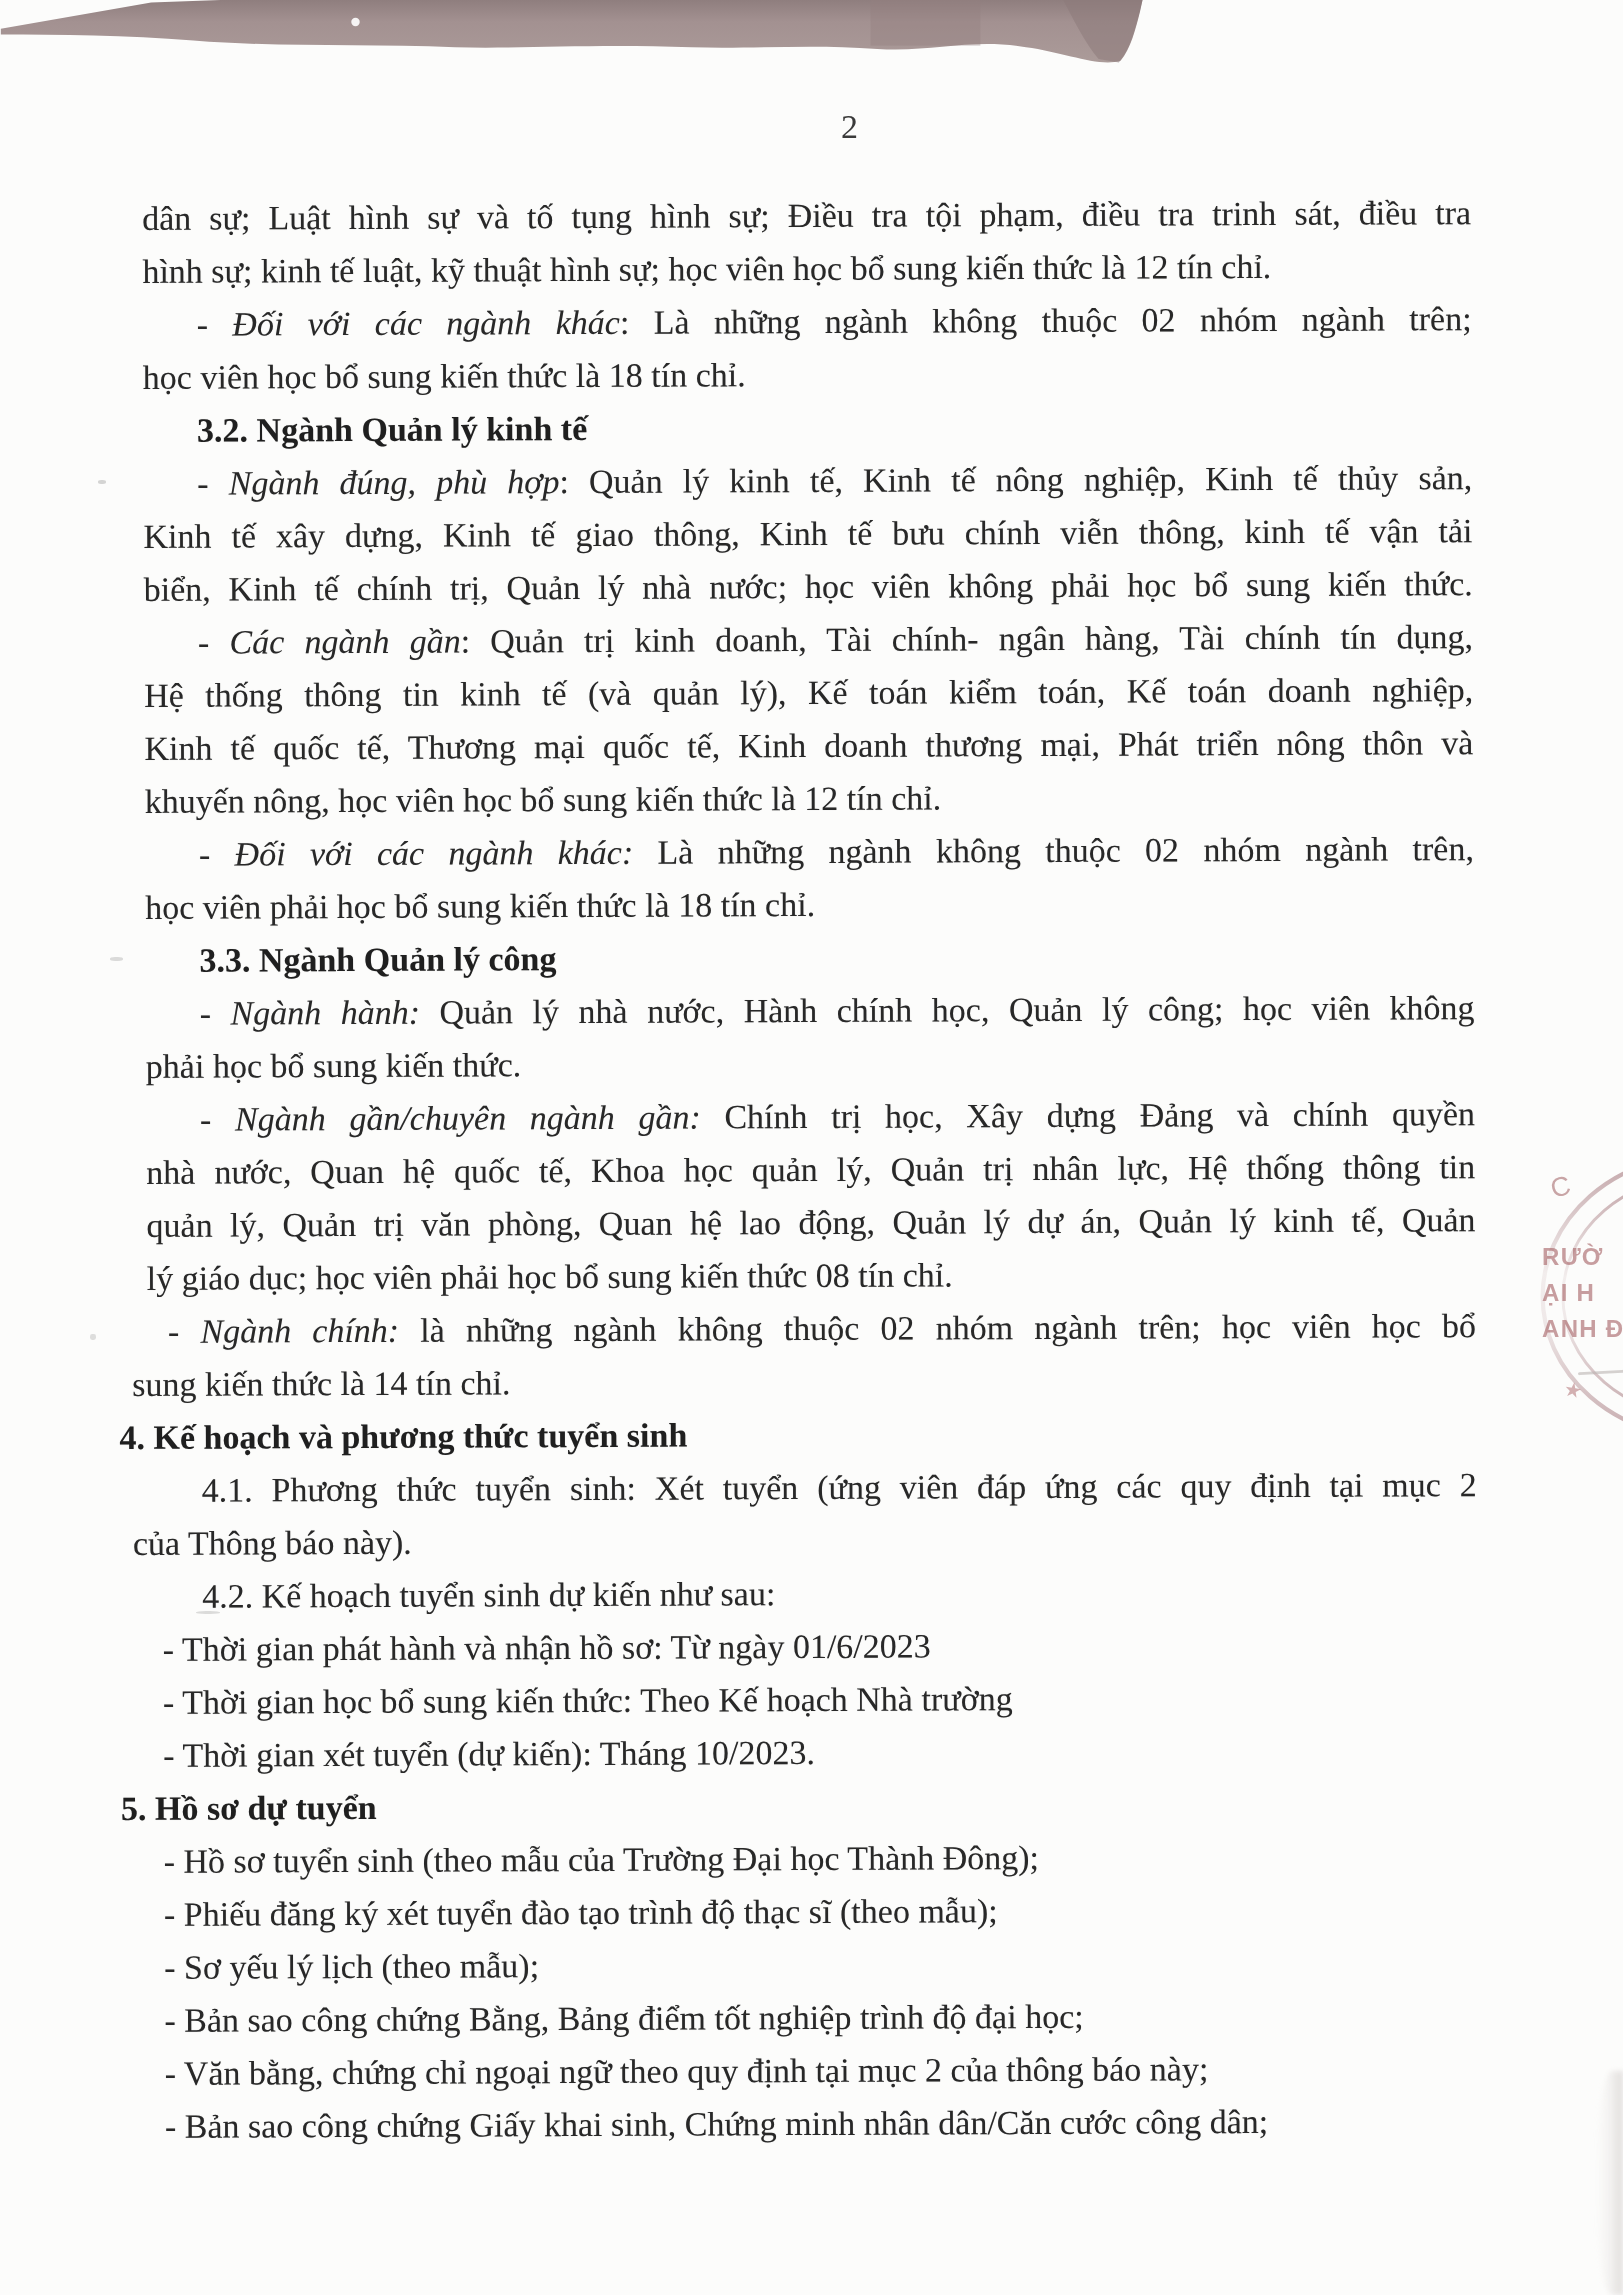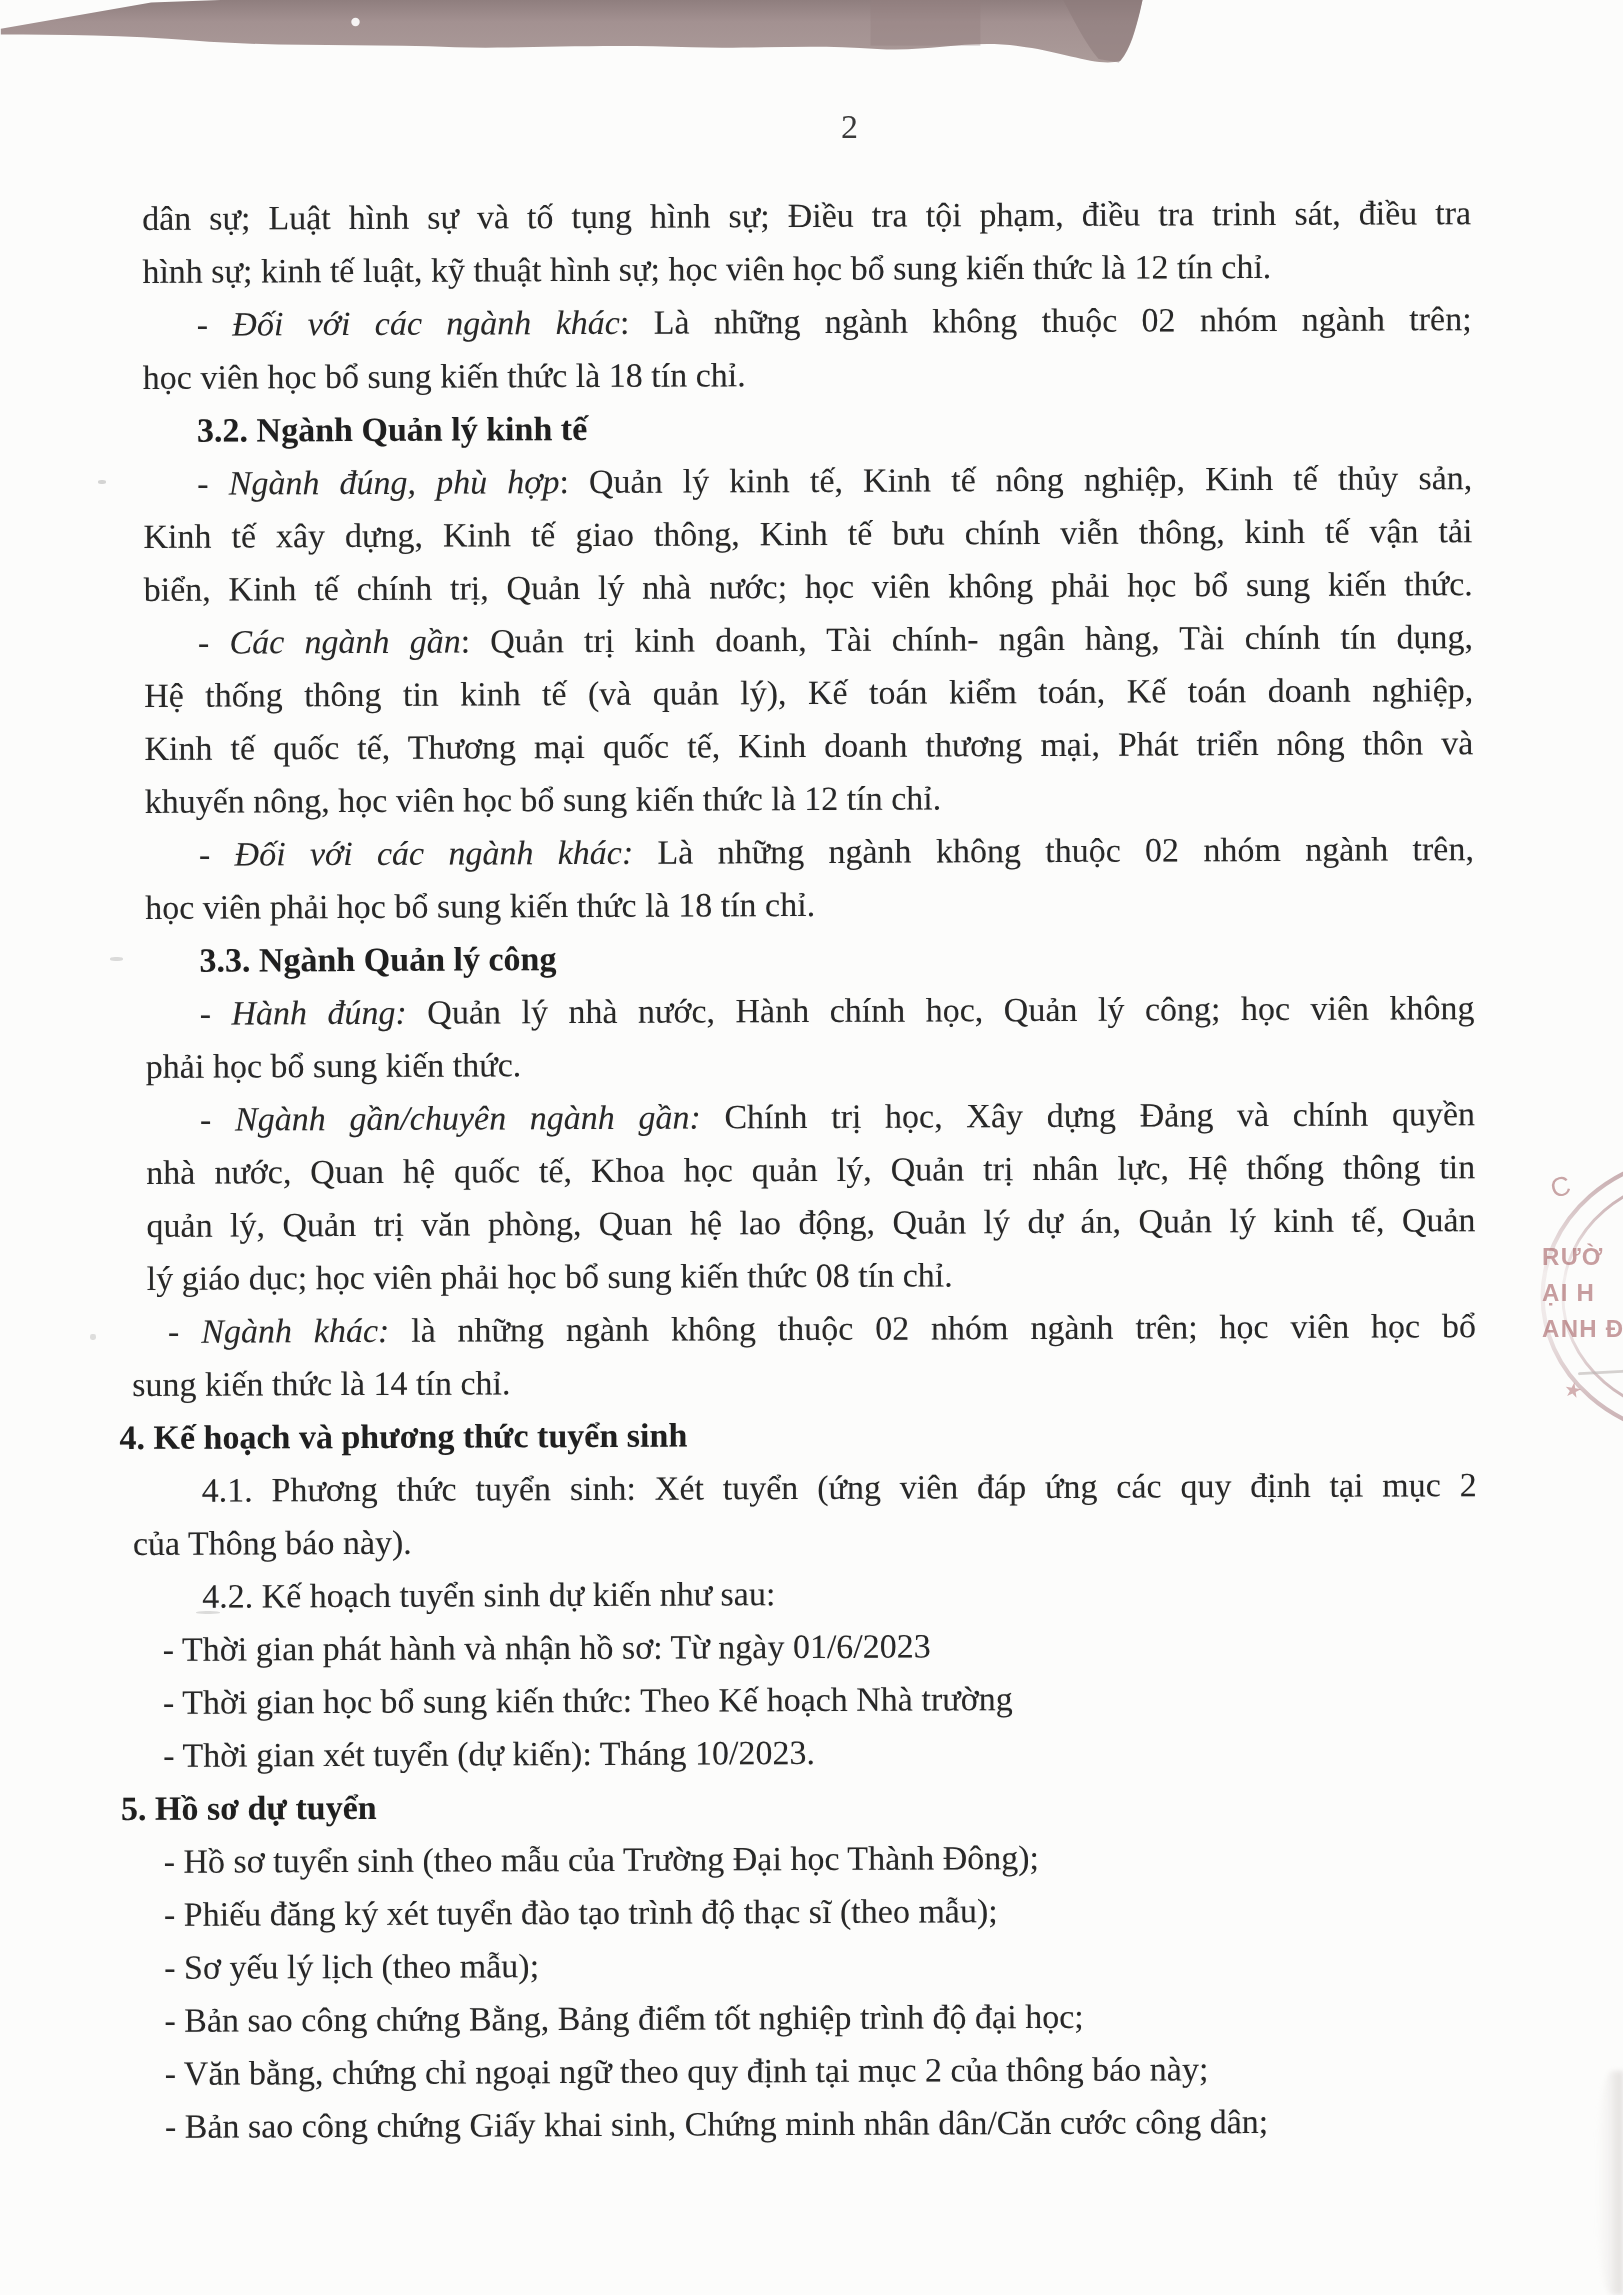--- a/index.html
+++ b/index.html
@@ -110,27 +110,27 @@
     <div class="line indent just"><span class="i">- Ngành đúng, phù hợp</span><span class="n">: Quản lý kinh tế, Kinh tế nông nghiệp, Kinh tế thủy sản,</span></div>
     <div class="line flush just"><span class="n">Kinh tế xây dựng, Kinh tế giao thông, Kinh tế bưu chính viễn thông, kinh tế vận tải</span></div>
     <div class="line flush just"><span class="n">biển, Kinh tế chính trị, Quản lý nhà nước; học viên không phải học bổ sung kiến thức.</span></div>
     <div class="line indent just"><span class="i">- Các ngành gần</span><span class="n">: Quản trị kinh doanh, Tài chính- ngân hàng, Tài chính tín dụng,</span></div>
     <div class="line flush just"><span class="n">Hệ thống thông tin kinh tế (và quản lý), Kế toán kiểm toán, Kế toán doanh nghiệp,</span></div>
     <div class="line flush just"><span class="n">Kinh tế quốc tế, Thương mại quốc tế, Kinh doanh thương mại, Phát triển nông thôn và</span></div>
     <div class="line flush"><span class="n">khuyến nông, học viên học bổ sung kiến thức là 12 tín chỉ.</span></div>
     <div class="line indent just"><span class="i">- Đối với các ngành khác:</span><span class="n"> Là những ngành không thuộc 02 nhóm ngành trên,</span></div>
     <div class="line flush"><span class="n">học viên phải học bổ sung kiến thức là 18 tín chỉ.</span></div>
     <div class="line indent"><span class="b">3.3. Ngành Quản lý công</span></div>
-    <div class="line indent just"><span class="i">- Hành đúng:</span><span class="n"> Quản lý nhà nước, Hành chính học, Quản lý công; học viên không</span></div>
+    <div class="line indent just"><span class="i">- Ngành hành:</span><span class="n"> Quản lý nhà nước, Hành chính học, Quản lý công; học viên không</span></div>
     <div class="line flush"><span class="n">phải học bổ sung kiến thức.</span></div>
     <div class="line indent just"><span class="i">- Ngành gần/chuyên ngành gần:</span><span class="n"> Chính trị học, Xây dựng Đảng và chính quyền</span></div>
     <div class="line flush just"><span class="n">nhà nước, Quan hệ quốc tế, Khoa học quản lý, Quản trị nhân lực, Hệ thống thông tin</span></div>
     <div class="line flush just"><span class="n">quản lý, Quản trị văn phòng, Quan hệ lao động, Quản lý dự án, Quản lý kinh tế, Quản</span></div>
     <div class="line flush"><span class="n">lý giáo dục; học viên phải học bổ sung kiến thức 08 tín chỉ.</span></div>
-    <div class="line bullet-nk just"><span class="i">- Ngành khác:</span><span class="n"> là những ngành không thuộc 02 nhóm ngành trên; học viên học bổ</span></div>
+    <div class="line bullet-nk just"><span class="i">- Ngành chính:</span><span class="n"> là những ngành không thuộc 02 nhóm ngành trên; học viên học bổ</span></div>
     <div class="line cont-left"><span class="n">sung kiến thức là 14 tín chỉ.</span></div>
     <div class="line outdent"><span class="b">4. Kế hoạch và phương thức tuyển sinh</span></div>
     <div class="line indent just"><span class="n">4.1. Phương thức tuyển sinh: Xét tuyển (ứng viên đáp ứng các quy định tại mục 2</span></div>
     <div class="line cont-left"><span class="n">của Thông báo này).</span></div>
     <div class="line indent"><span class="n">4.2. Kế hoạch tuyển sinh dự kiến như sau:</span></div>
     <div class="line bullet"><span class="n">- Thời gian phát hành và nhận hồ sơ: Từ ngày 01/6/2023</span></div>
     <div class="line bullet"><span class="n">- Thời gian học bổ sung kiến thức: Theo Kế hoạch Nhà trường</span></div>
     <div class="line bullet"><span class="n">- Thời gian xét tuyển (dự kiến): Tháng 10/2023.</span></div>
     <div class="line outdent"><span class="b">5. Hồ sơ dự tuyển</span></div>
     <div class="line bullet"><span class="n">- Hồ sơ tuyển sinh (theo mẫu của Trường Đại học Thành Đông);</span></div>

